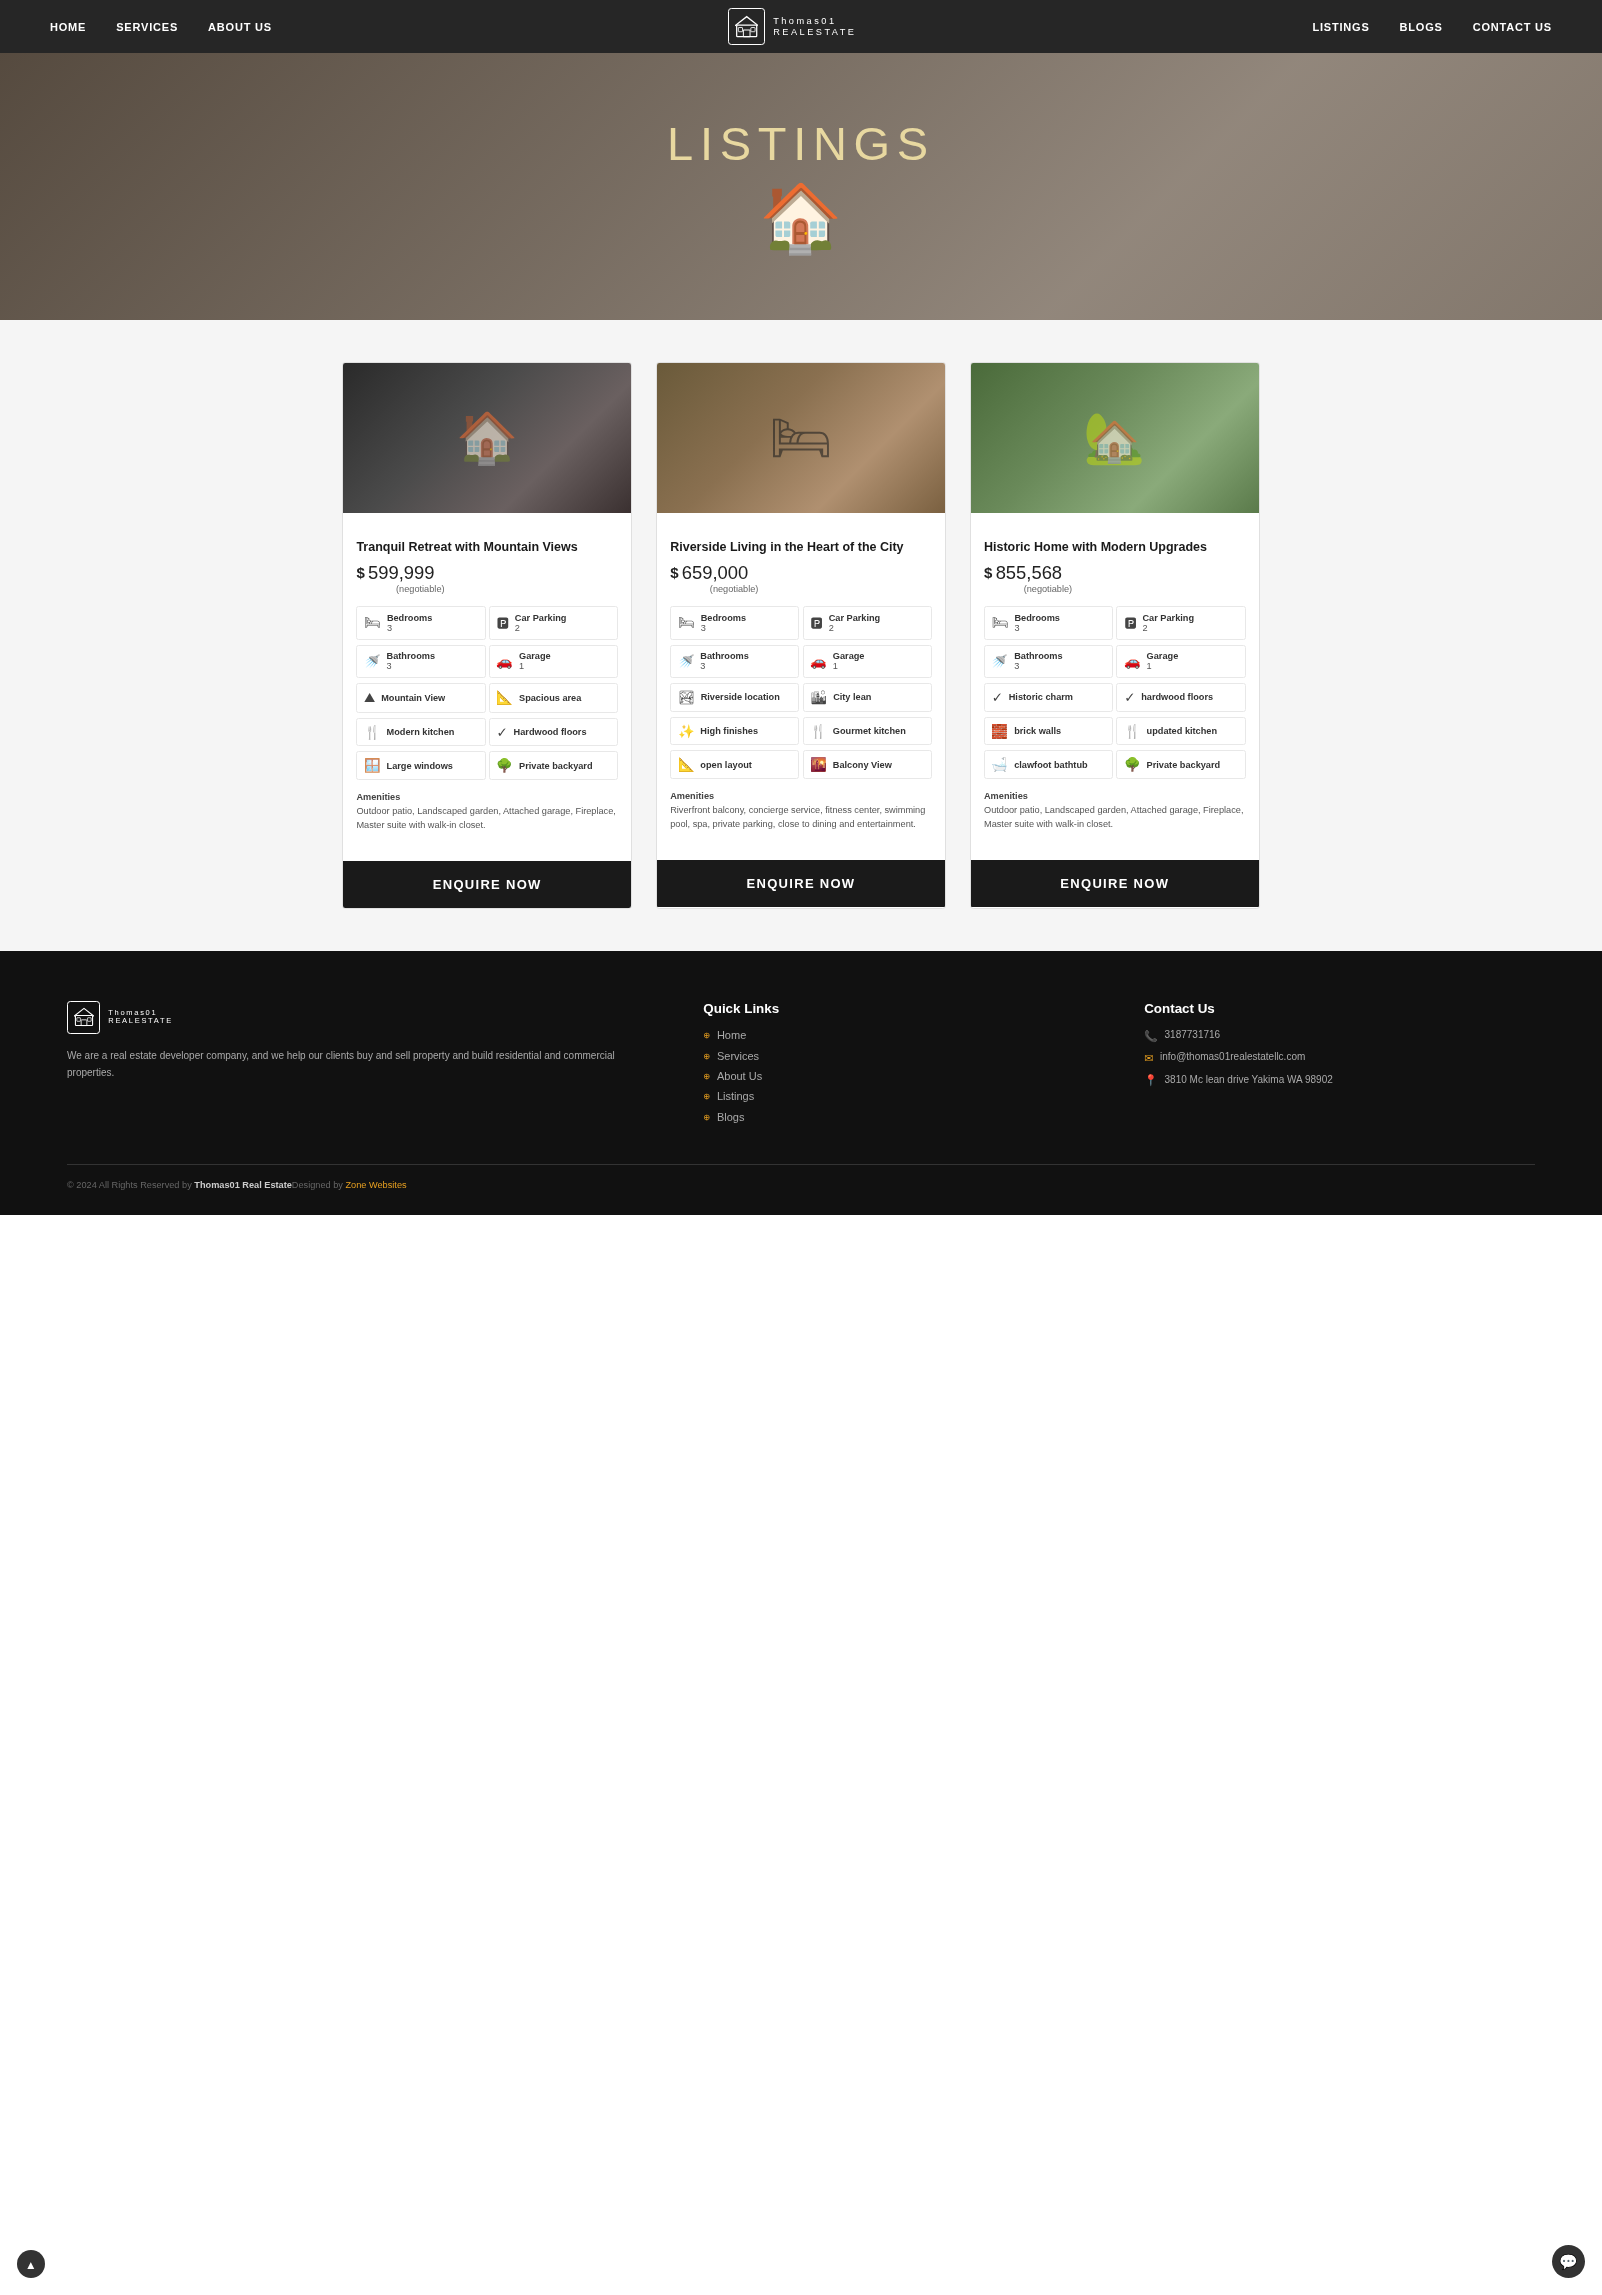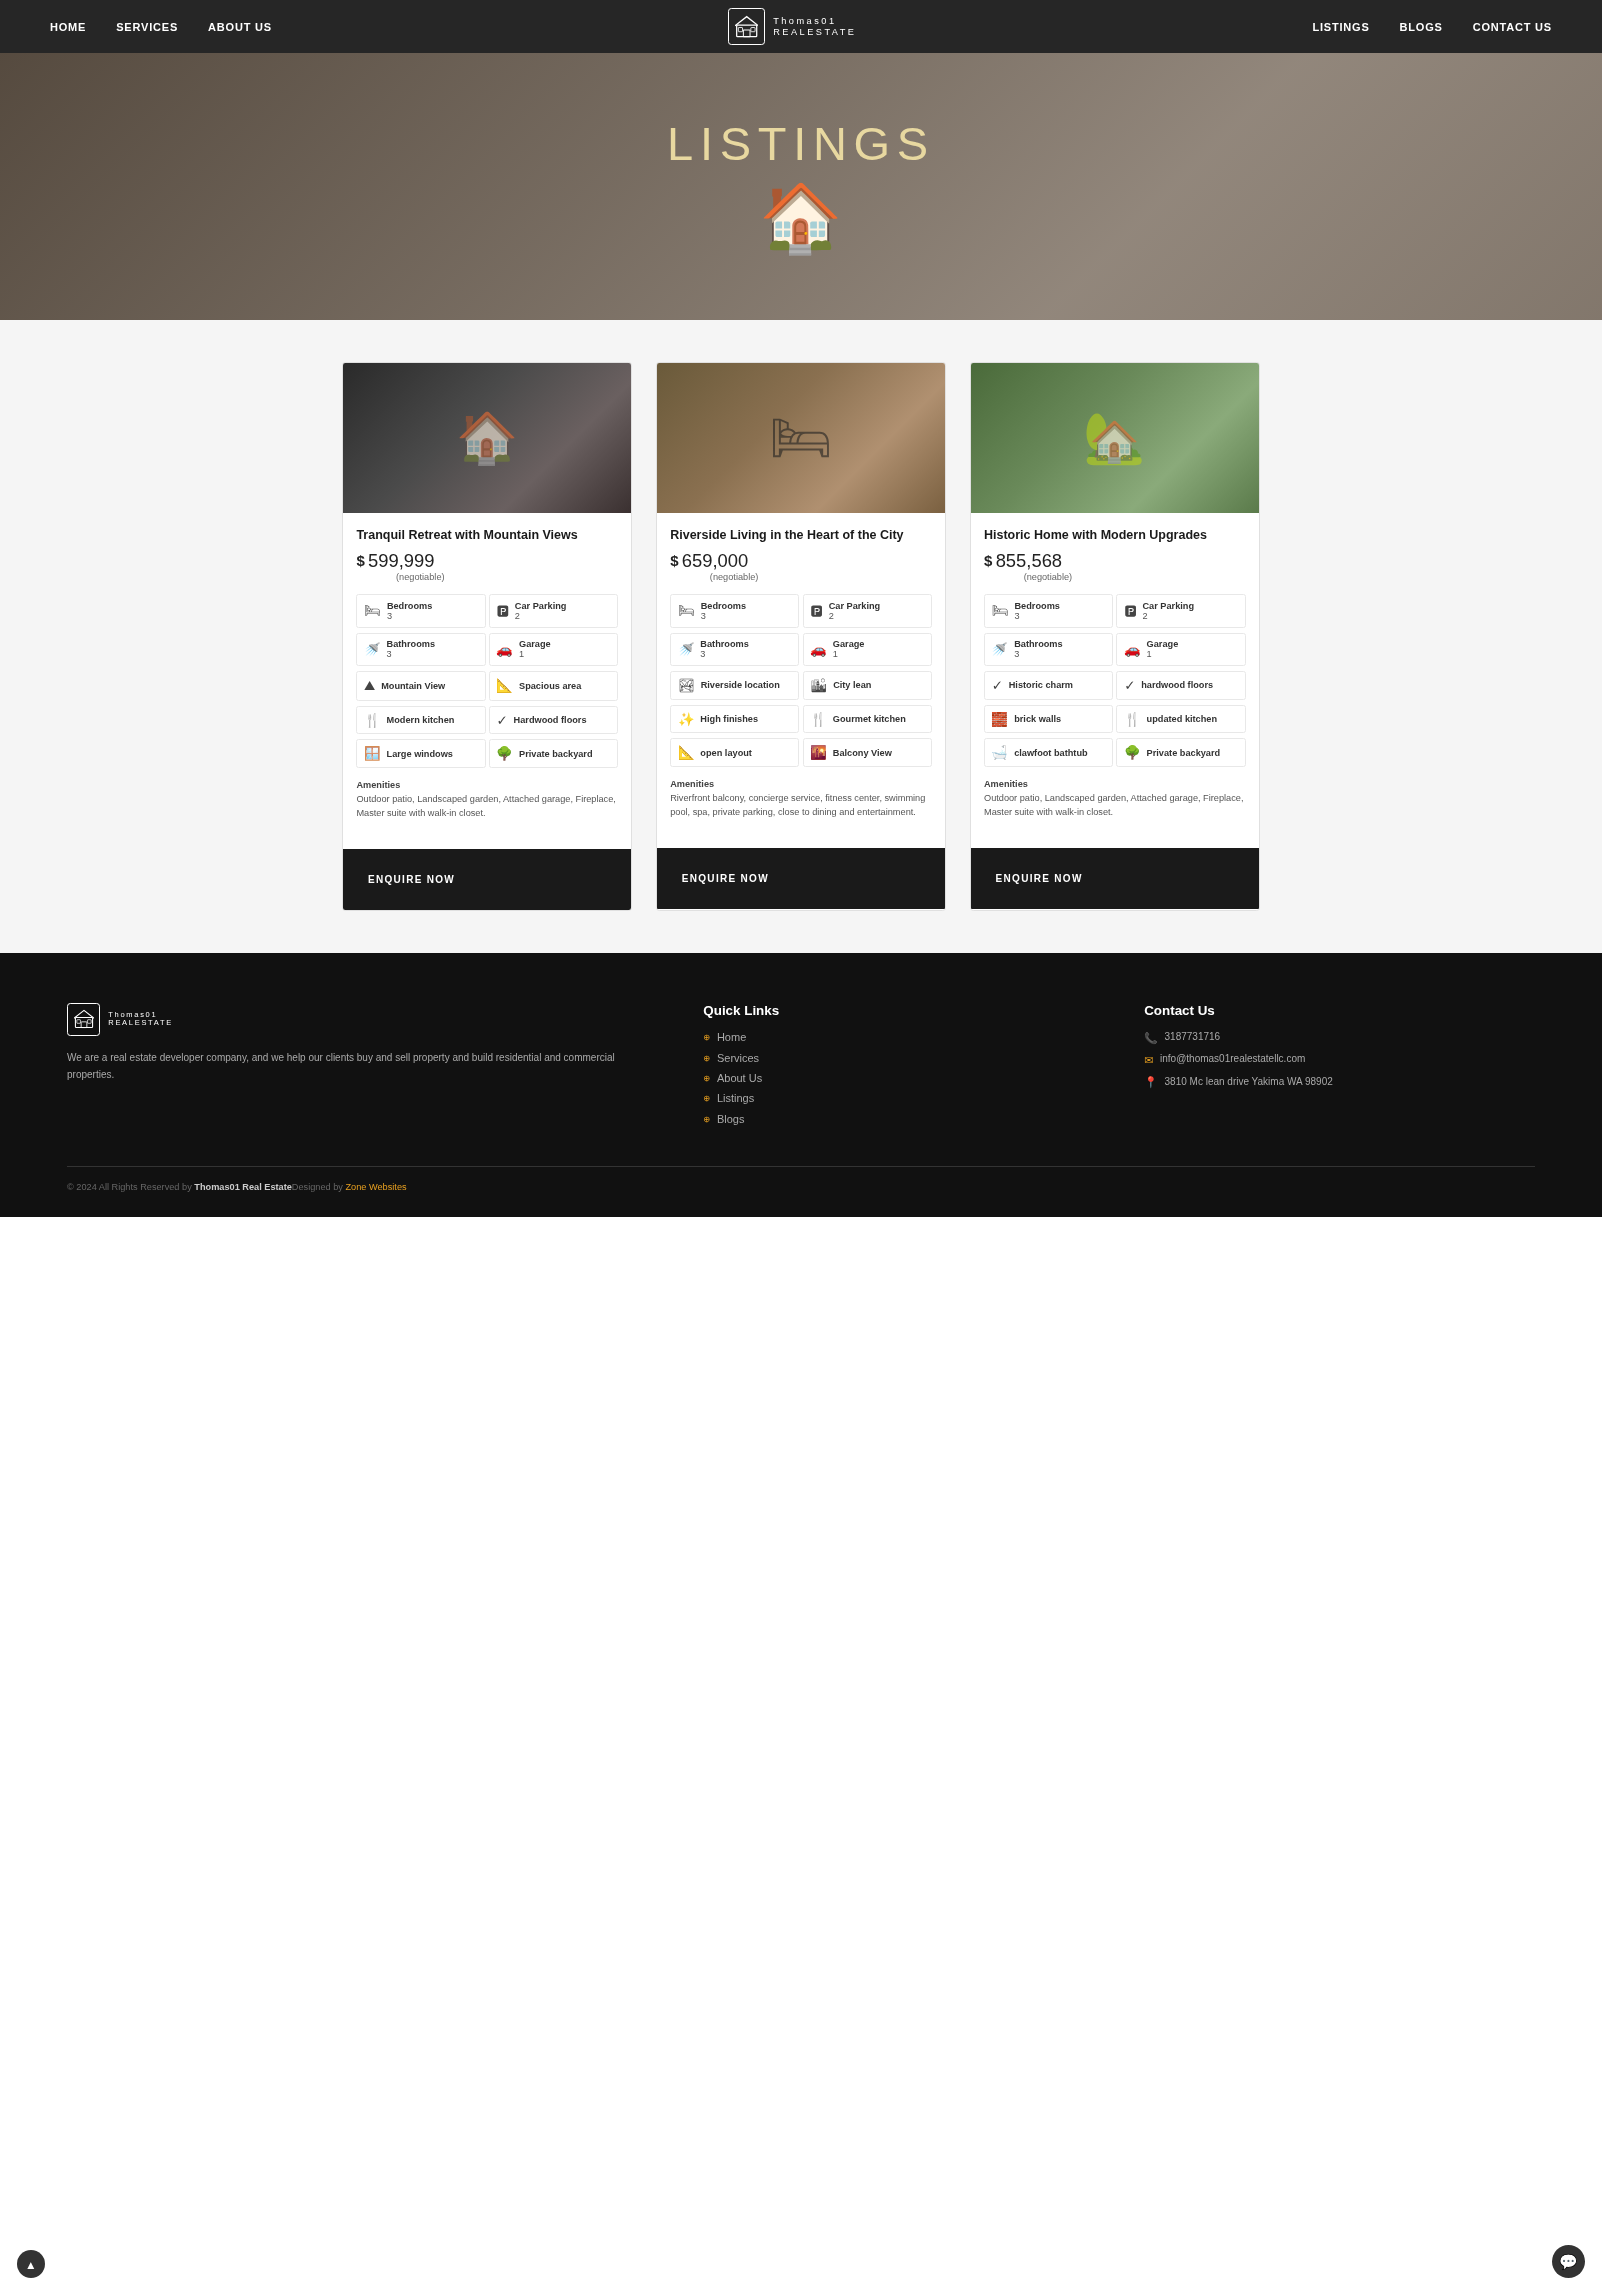--- a/index.html
+++ b/index.html
@@ -92,21 +92,21 @@
       border: 0.8px solid #e0e0e0;
       border-radius: 3.3px;
       overflow: hidden;
     }
     .card-image-placeholder {
       width: 100%;
       height: 150px;
       display: flex; align-items: center; justify-content: center;
       font-size: 33px;
     }
-    .card-body { padding: 15px 13.4px; }
+    .card-body { padding: 15px 13.4px; margin-top: 12px; }
     .card-title {
       font-size: 12.5px;
       font-weight: 700;
       margin-bottom: 8.3px;
       color: #1a1a1a;
     }
     .card-price {
       display: flex; align-items: flex-start; gap: 3.3px;
       margin-bottom: 11.7px;
     }
@@ -137,22 +137,23 @@
     .amenities-section { margin-bottom: 13.4px; }
     .amenities-title { font-size: 9.2px; font-weight: 700; color: #444; margin-bottom: 3.3px; }
     .amenities-text { font-size: 9.2px; color: #555; line-height: 1.5; }
 
     
     .enquire-btn {
       display: block;
       width: 100%;
       background: #1a1a1a;
       color: #fff;
-      padding: 25px;
-      font-size: 10px;
+      text-align: center;
+      padding: 16px;
+      font-size: 13px;
       font-weight: 700;
       letter-spacing: 1.3px;
       text-transform: uppercase;
       border: none;
       cursor: pointer;
       text-decoration: none;
     }
 
     
     footer {

